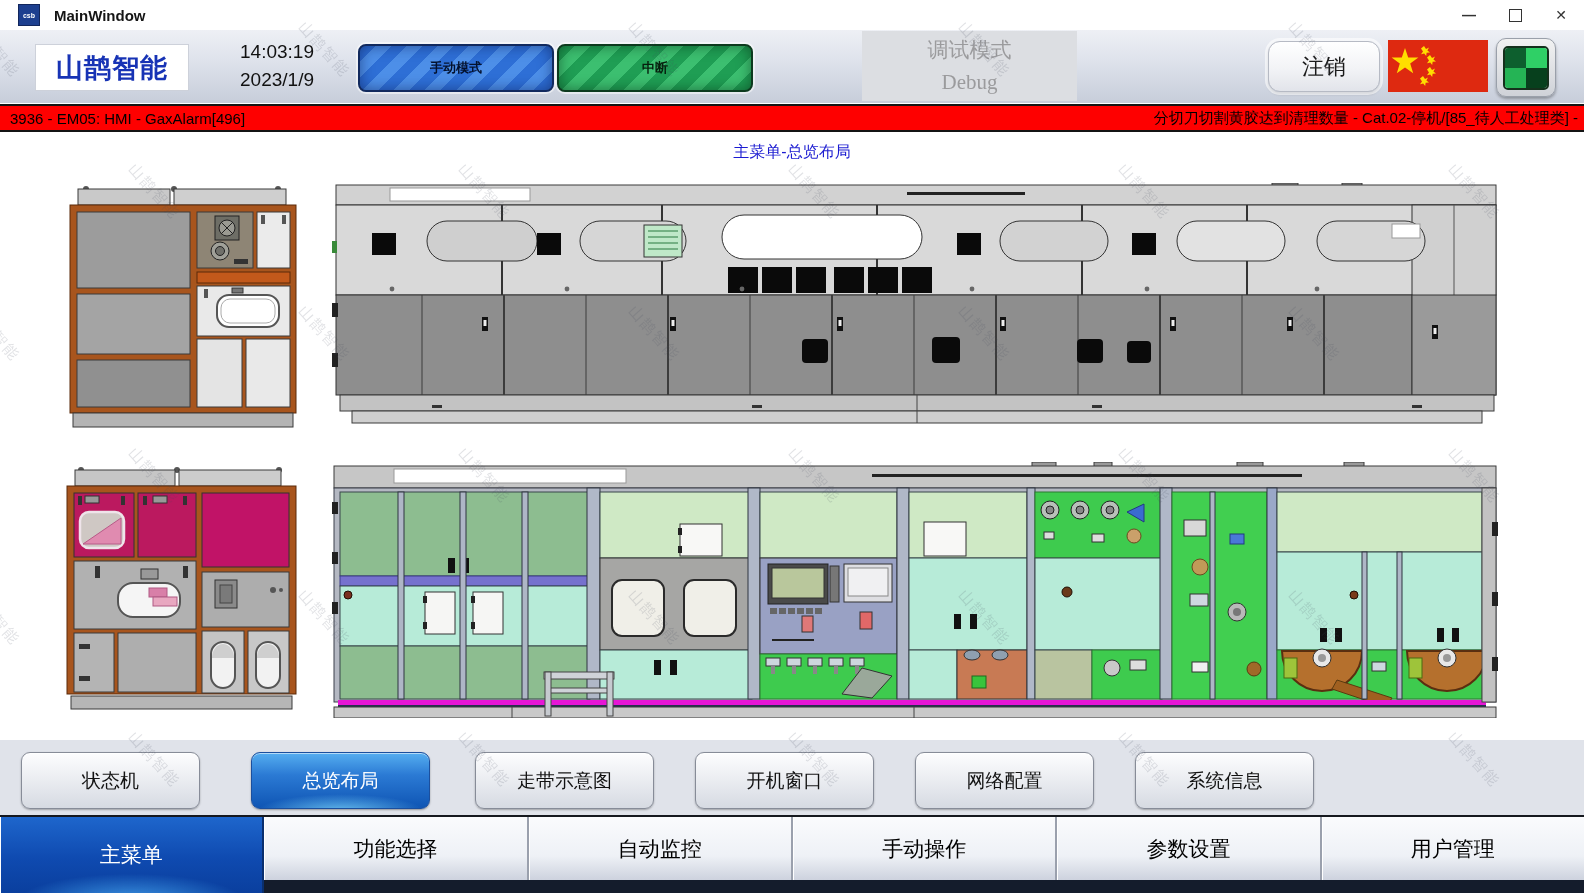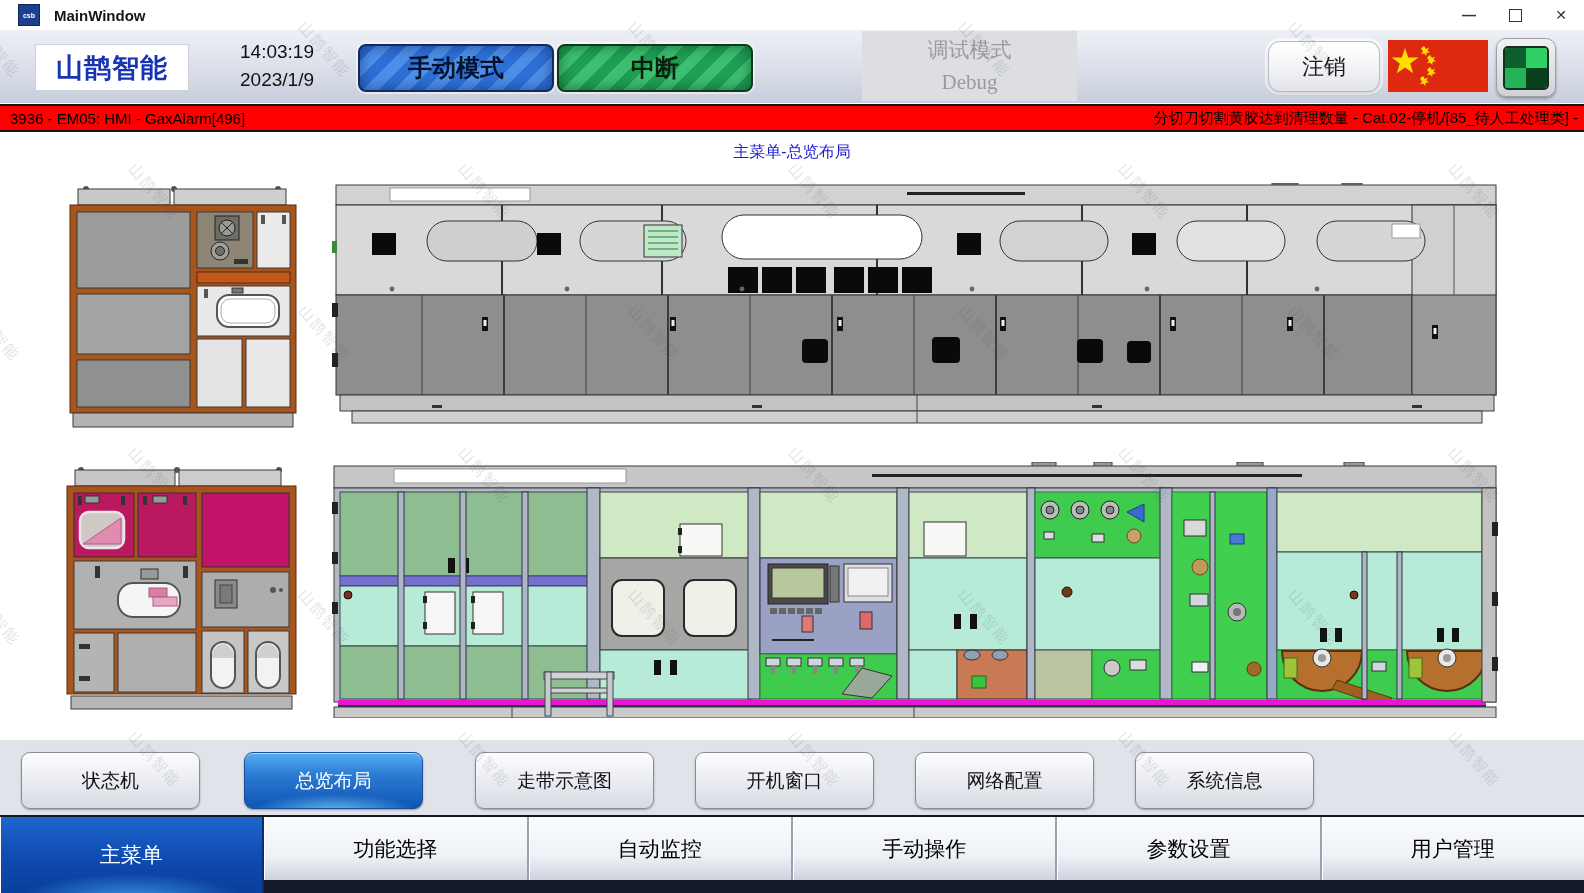--- a/index.html
+++ b/index.html
@@ -21,21 +21,21 @@
   
   .header{position:absolute;left:0;top:30px;width:1584px;height:73px;
     background:linear-gradient(180deg,#eef0f5 0%,#dfe3ec 40%,#c7cdda 100%);}
   .logo-box{position:absolute;left:35px;top:14px;width:152px;height:45px;background:#ffffff;
     border:1px solid #cdd1da;display:flex;align-items:center;justify-content:center;
     font-size:27px;font-weight:bold;color:#1733b5;letter-spacing:1px;}
   .clock{position:absolute;left:212px;top:8px;width:130px;text-align:center;color:#111;}
   .clock .time{font-size:19px;line-height:28px;}
   .clock .date{font-size:19px;line-height:28px;}
   .striped-btn{position:absolute;top:14px;width:192px;height:44px;border-radius:8px;
-    display:flex;align-items:center;justify-content:center;font-size:24px;font-weight:bold;
+    display:flex;align-items:center;justify-content:center;font-size:13px;font-weight:bold;
     box-shadow:0 0 0 2px rgba(255,255,255,.55),0 2px 3px rgba(0,0,0,.35);}
   .mode-btn{left:358px;color:#04122e;border:2px solid #122a5e;
     background:repeating-linear-gradient(135deg,#2e6fd6 0 11px,#4d8fe8 11px 22px);
     box-shadow:inset 0 0 14px rgba(10,25,80,.55),0 0 0 2px rgba(255,255,255,.5);}
   .int-btn{left:557px;color:#06200e;border:2px solid #0d3a1e;
     background:repeating-linear-gradient(135deg,#1f9e54 0 11px,#3cbf70 11px 22px);
     box-shadow:inset 0 0 14px rgba(5,45,20,.55),0 0 0 2px rgba(255,255,255,.5);}
   .debug-panel{position:absolute;left:862px;top:1px;width:215px;height:70px;background:#dcdee2;
     display:flex;flex-direction:column;align-items:center;justify-content:center;color:#9b9b9d;font-family:Liberation Serif, serif;}
   .debug-panel .cn{font-size:21px;line-height:32px;}
@@ -465,21 +465,21 @@
 
   <rect x="212" y="210" width="70" height="7" fill="#cfd3d8" stroke="#444"></rect>
   <rect x="216" y="226" width="62" height="5" fill="#cfd3d8" stroke="#444"></rect>
   <rect x="213" y="210" width="6" height="44" fill="#c6cacf" stroke="#444"></rect>
   <rect x="275" y="210" width="6" height="44" fill="#c6cacf" stroke="#444"></rect>
 </svg>
 </div>
 
 <div class="footer-band">
   <div class="view-btn" style="left:21px">状态机</div>
-  <div class="view-btn active" style="left:244px">总览布局</div>
+  <div class="view-btn active" style="left:251px">总览布局</div>
   <div class="view-btn" style="left:475px">走带示意图</div>
   <div class="view-btn" style="left:695px">开机窗口</div>
   <div class="view-btn" style="left:915px">网络配置</div>
   <div class="view-btn" style="left:1135px">系统信息</div>
 </div>
 
 <div class="bottom-zone">
   <div class="dark-strip"></div>
   <div class="nav-tiles">
     <div class="tile active">主菜单</div>

